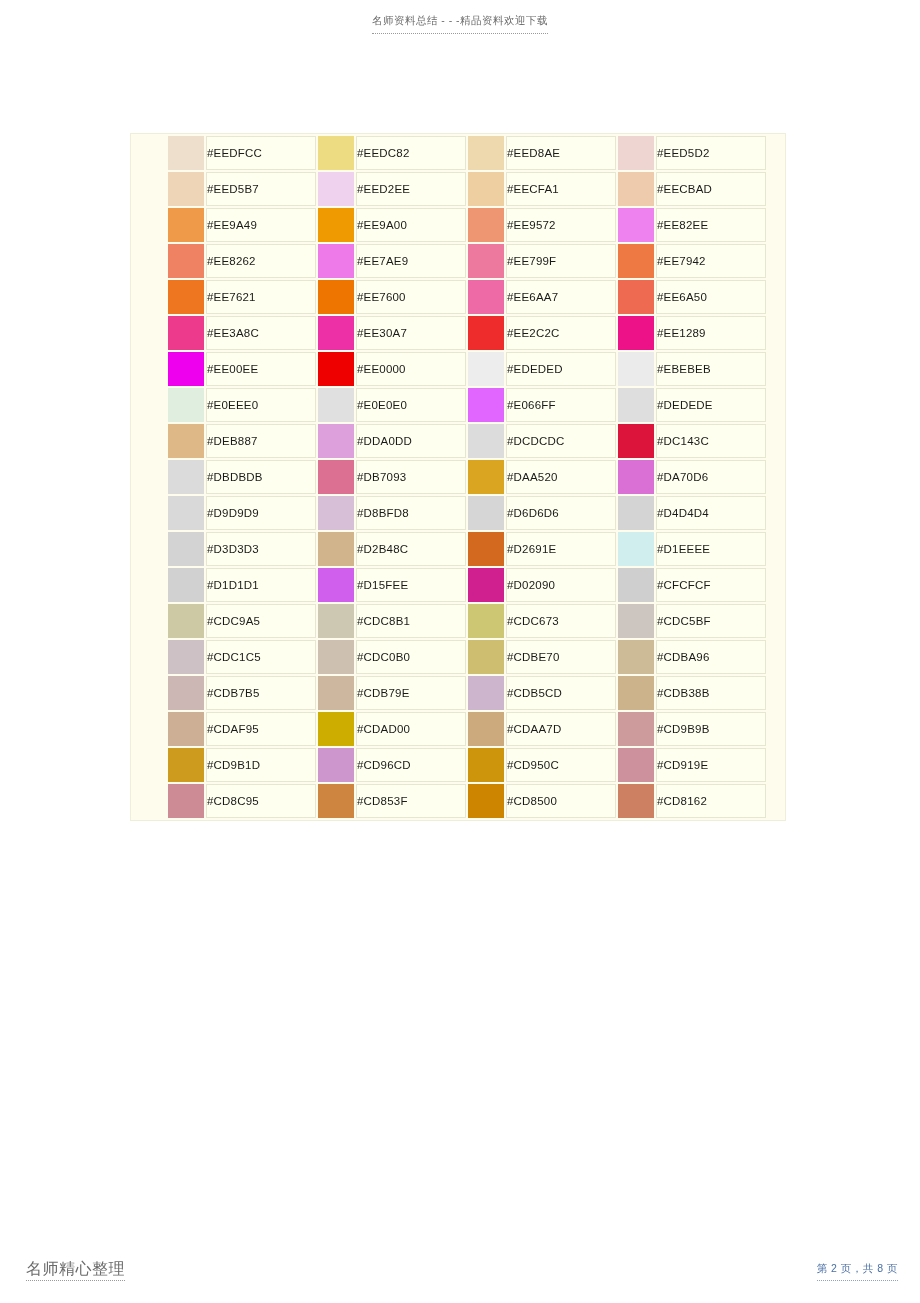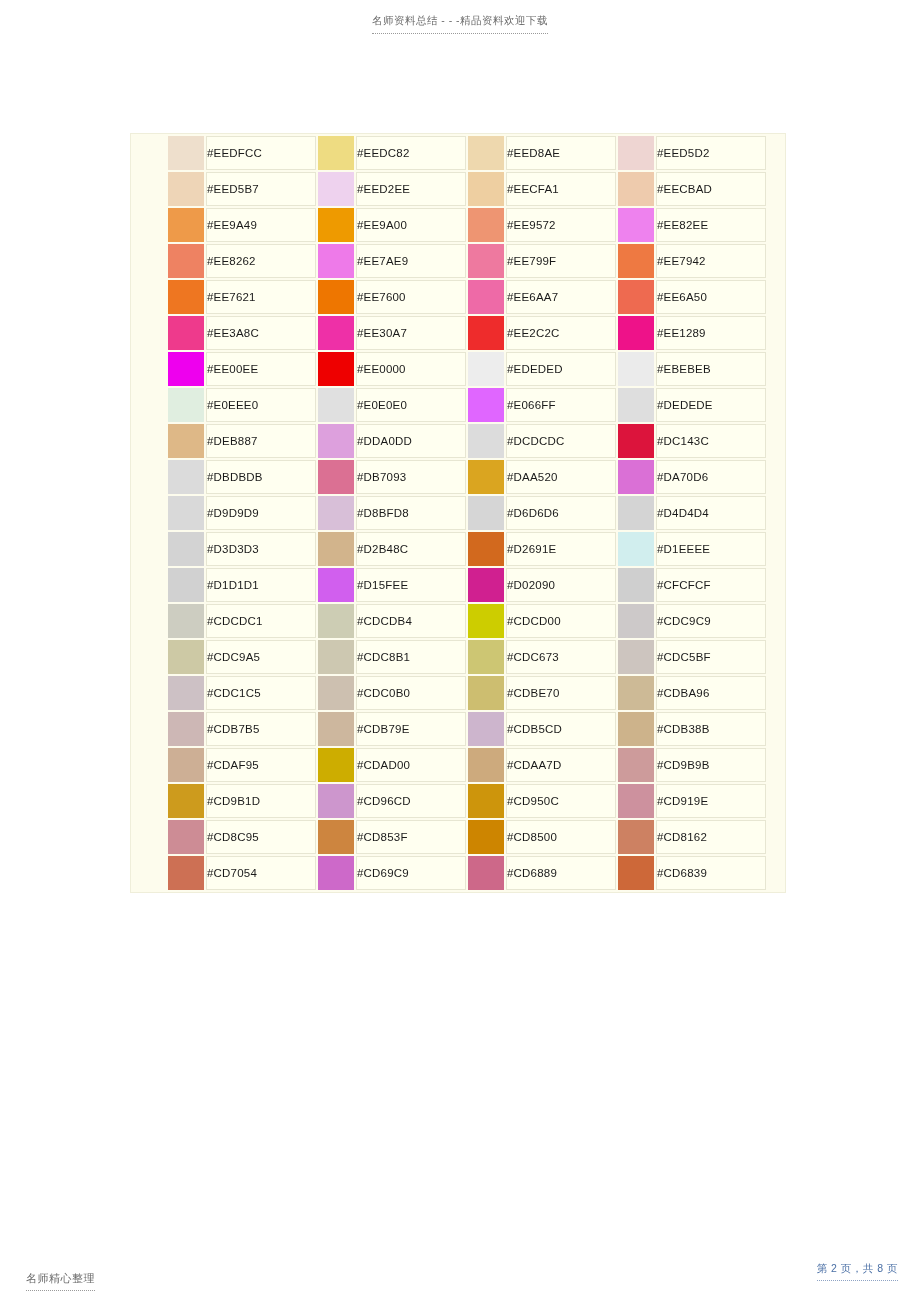--- a/index.html
+++ b/index.html
@@ -86,22 +86,22 @@
     font-size: 11.5px;
     color: #1a1a1a;
     letter-spacing: 0.2px;
     white-space: nowrap;
   }
 
   
   .page-footer-left {
     position: absolute;
     left: 26px;
-    bottom: 12px;
-    font-size: 11px;
+    bottom: 22px;
+    font-size: 16px;
     color: #6b6b6b;
     letter-spacing: 0.5px;
     border-bottom: 1px dotted #9a9a9a;
     padding-bottom: 5px;
     line-height: 13px;
     white-space: pre;
   }
   .page-footer-right {
     position: absolute;
     right: 22px;
@@ -381,40 +381,20 @@
           <td class="label-cell">#D02090</td>
           <td class="swatch-cell">
             <span class="swatch" style="background-color: rgb(207, 207, 207);"></span>
           </td>
           <td class="label-cell">#CFCFCF</td>
           <td class="spacer-cell"></td>
         </tr>
         <tr>
           <td class="spacer-cell"></td>
           <td class="swatch-cell">
-            <span class="swatch" style="background-color: rgb(205, 205, 193);"></span>
-          </td>
-          <td class="label-cell">#CDCDC1</td>
-          <td class="swatch-cell">
-            <span class="swatch" style="background-color: rgb(205, 205, 180);"></span>
-          </td>
-          <td class="label-cell">#CDCDB4</td>
-          <td class="swatch-cell">
-            <span class="swatch" style="background-color: rgb(205, 205, 0);"></span>
-          </td>
-          <td class="label-cell">#CDCD00</td>
-          <td class="swatch-cell">
-            <span class="swatch" style="background-color: rgb(205, 201, 201);"></span>
-          </td>
-          <td class="label-cell">#CDC9C9</td>
-          <td class="spacer-cell"></td>
-        </tr>
-        <tr>
-          <td class="spacer-cell"></td>
-          <td class="swatch-cell">
             <span class="swatch" style="background-color: rgb(205, 201, 165);"></span>
           </td>
           <td class="label-cell">#CDC9A5</td>
           <td class="swatch-cell">
             <span class="swatch" style="background-color: rgb(205, 200, 177);"></span>
           </td>
           <td class="label-cell">#CDC8B1</td>
           <td class="swatch-cell">
             <span class="swatch" style="background-color: rgb(205, 198, 115);"></span>
           </td>
@@ -516,40 +496,20 @@
           </td>
           <td class="label-cell">#CD853F</td>
           <td class="swatch-cell">
             <span class="swatch" style="background-color: rgb(205, 133, 0);"></span>
           </td>
           <td class="label-cell">#CD8500</td>
           <td class="swatch-cell">
             <span class="swatch" style="background-color: rgb(205, 129, 98);"></span>
           </td>
           <td class="label-cell">#CD8162</td>
-          <td class="spacer-cell"></td>
-        </tr>
-        <tr>
-          <td class="spacer-cell"></td>
-          <td class="swatch-cell">
-            <span class="swatch" style="background-color: rgb(205, 112, 84);"></span>
-          </td>
-          <td class="label-cell">#CD7054</td>
-          <td class="swatch-cell">
-            <span class="swatch" style="background-color: rgb(205, 105, 201);"></span>
-          </td>
-          <td class="label-cell">#CD69C9</td>
-          <td class="swatch-cell">
-            <span class="swatch" style="background-color: rgb(205, 104, 137);"></span>
-          </td>
-          <td class="label-cell">#CD6889</td>
-          <td class="swatch-cell">
-            <span class="swatch" style="background-color: rgb(205, 104, 57);"></span>
-          </td>
-          <td class="label-cell">#CD6839</td>
           <td class="spacer-cell"></td>
         </tr>
       </tbody>
   </table>
 </div>
 
 <div class="page-footer-left">名师精心整理</div>
 <div class="page-footer-right">第 2 页，共 8 页</div>
 
 </body></html>

